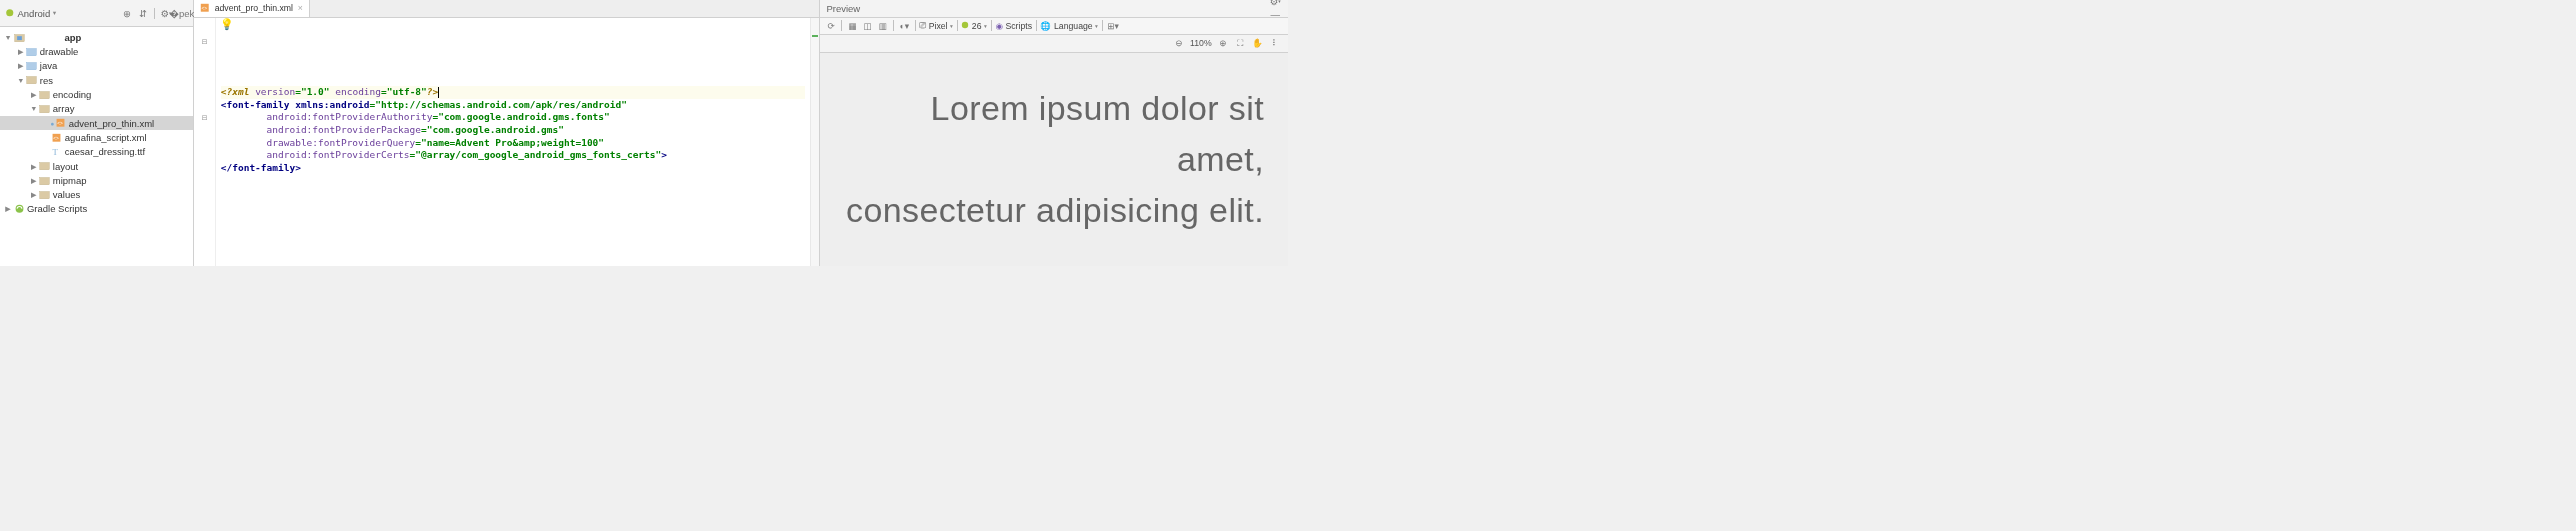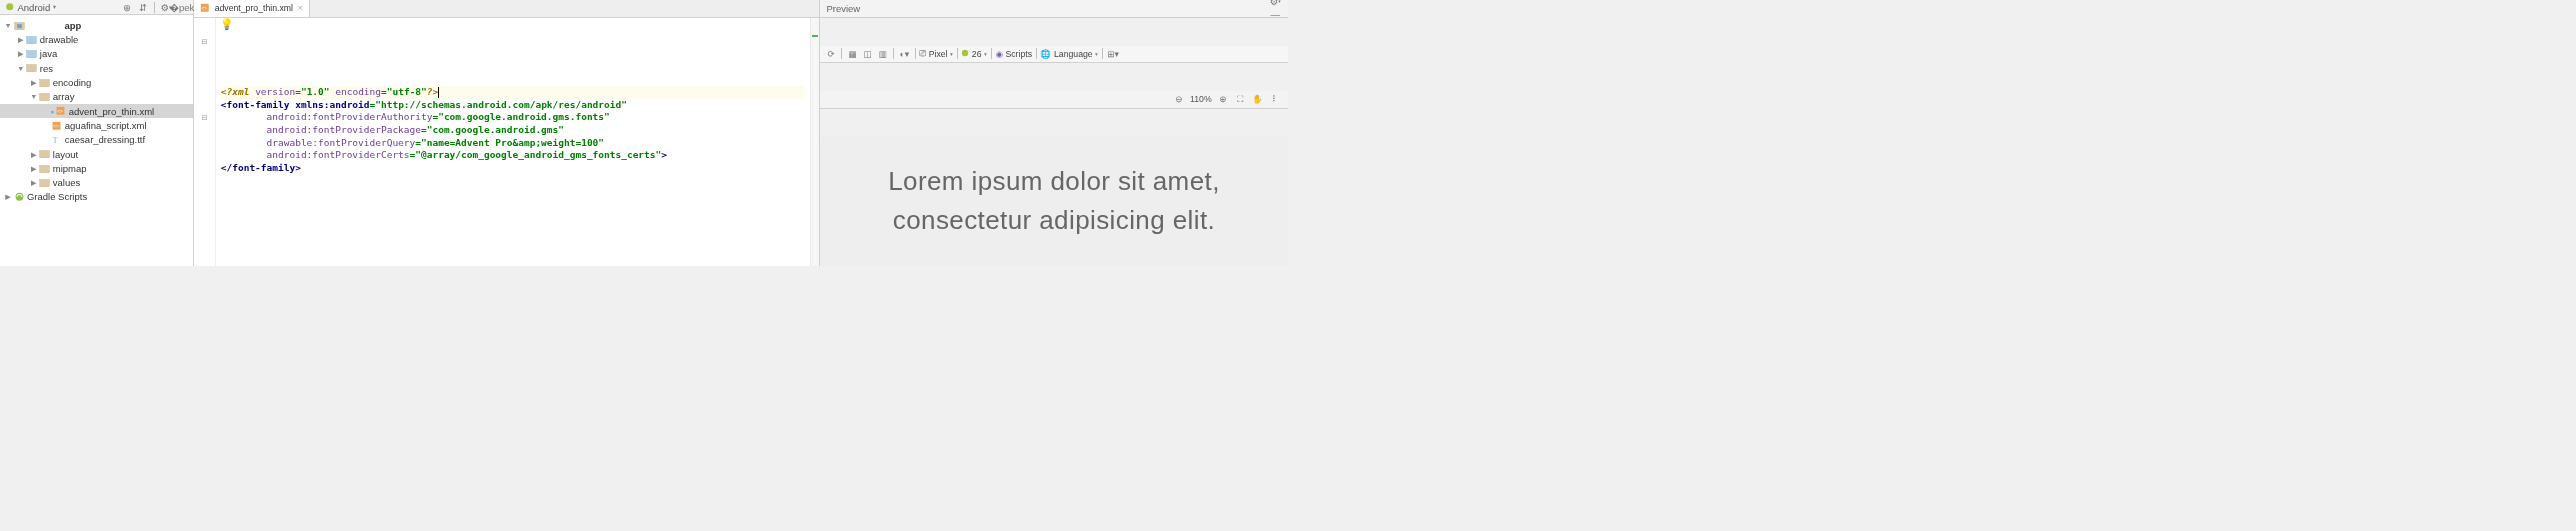--- a/index.html
+++ b/index.html
@@ -25,24 +25,23 @@
   background: #fff;
   display: flex;
   flex-direction: column;
 }
 .panel-right {
   width: 469px;
   background: #f0f0f0;
   display: flex;
   flex-direction: column;
   border-left: 0.8px solid #d0d0d0;
-  gap: 28px;
 }
 .toolbar {
-  height: 15px;
+  height: 27px;
   background: #f3f3f3;
   border-bottom: 0.8px solid #d0d0d0;
   display: flex;
   align-items: center;
   padding: 0 4.8px;
   gap: 3.2px;
 }
 .toolbar-left { display: flex; align-items: center; gap: 3.2px; flex: 1; }
 .toolbar-right { display: flex; align-items: center; gap: 3.2px; }
 .android-icon { width: 9.5px; height: 9.5px; }
@@ -160,23 +159,23 @@
   flex: 1;
   background: #eeeeee;
   display: flex;
   align-items: center;
   justify-content: center;
   padding: 24px;
 }
 .preview-text {
   font-family: "Segoe UI Light", "Helvetica Neue", Arial, sans-serif;
   font-weight: 100;
-  font-size: 26px;
+  font-size: 34px;
   color: #666;
-  text-align: center;
+  text-align: right;
   line-height: 1.5;
   letter-spacing: 0.4px;
 }
 .folder-icon { fill: #b0cde8; stroke: #7aa9d4; stroke-width: 0.5; }
 .folder-tan { fill: #dbcaa5; stroke: #b8a577; stroke-width: 0.5; }
 .xml-icon-bg { fill: #f0a050; }
 .sel-dot { font-size: 6.4px; color: #7aa9d4; }
 </style>
 </head>
 <body>

